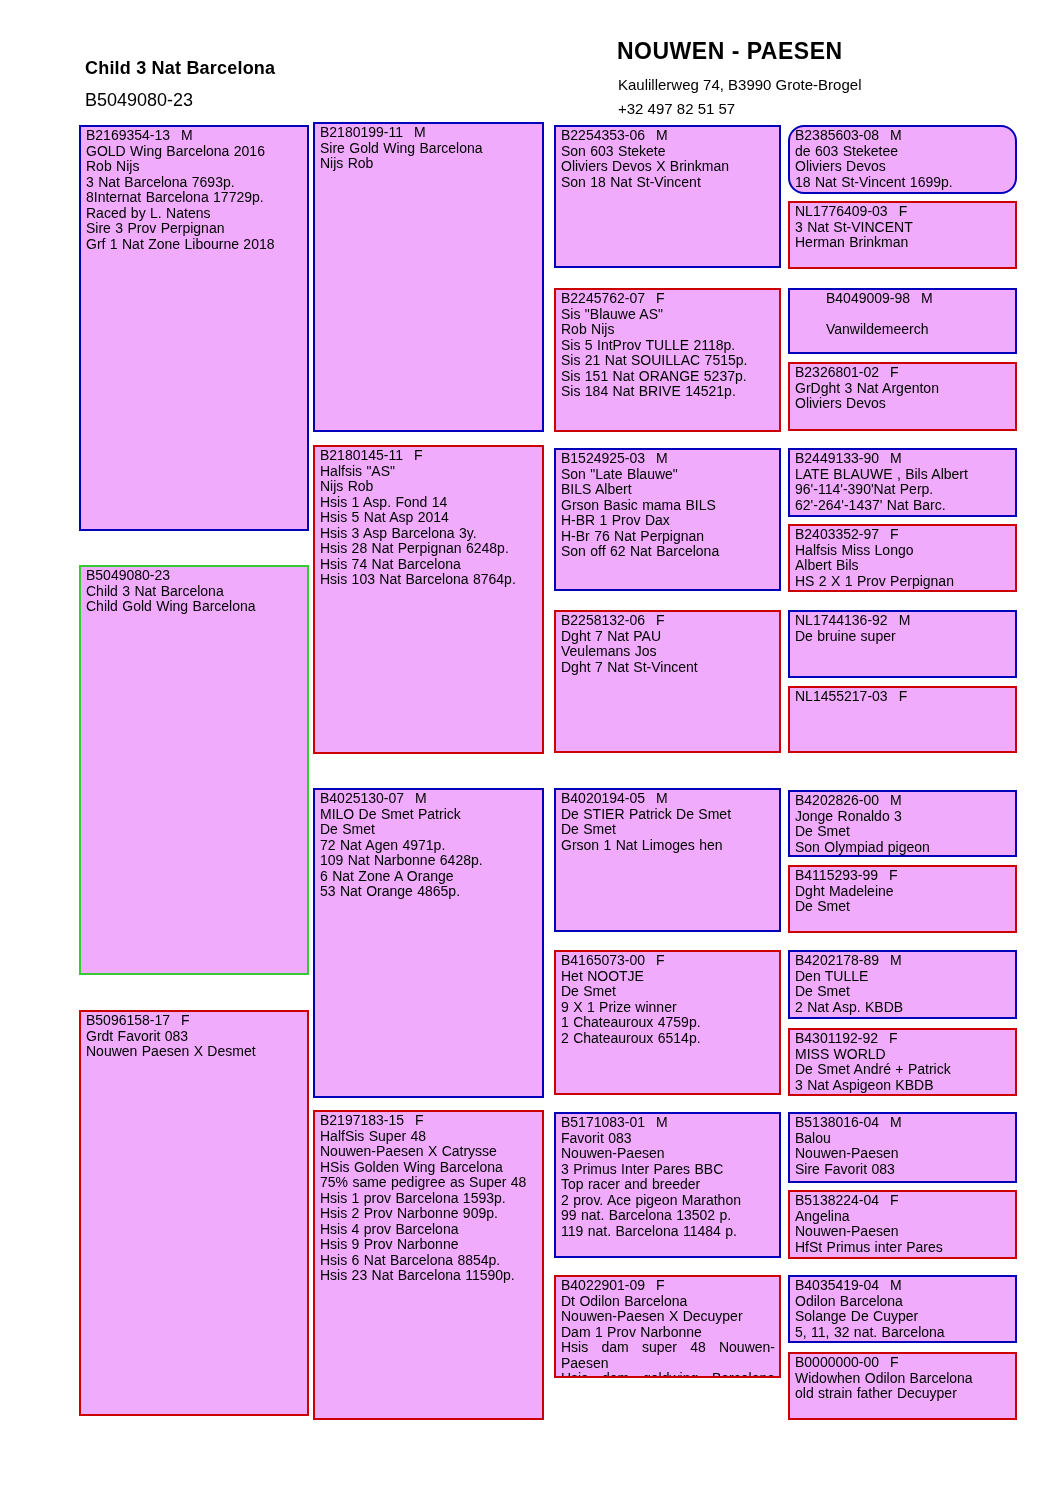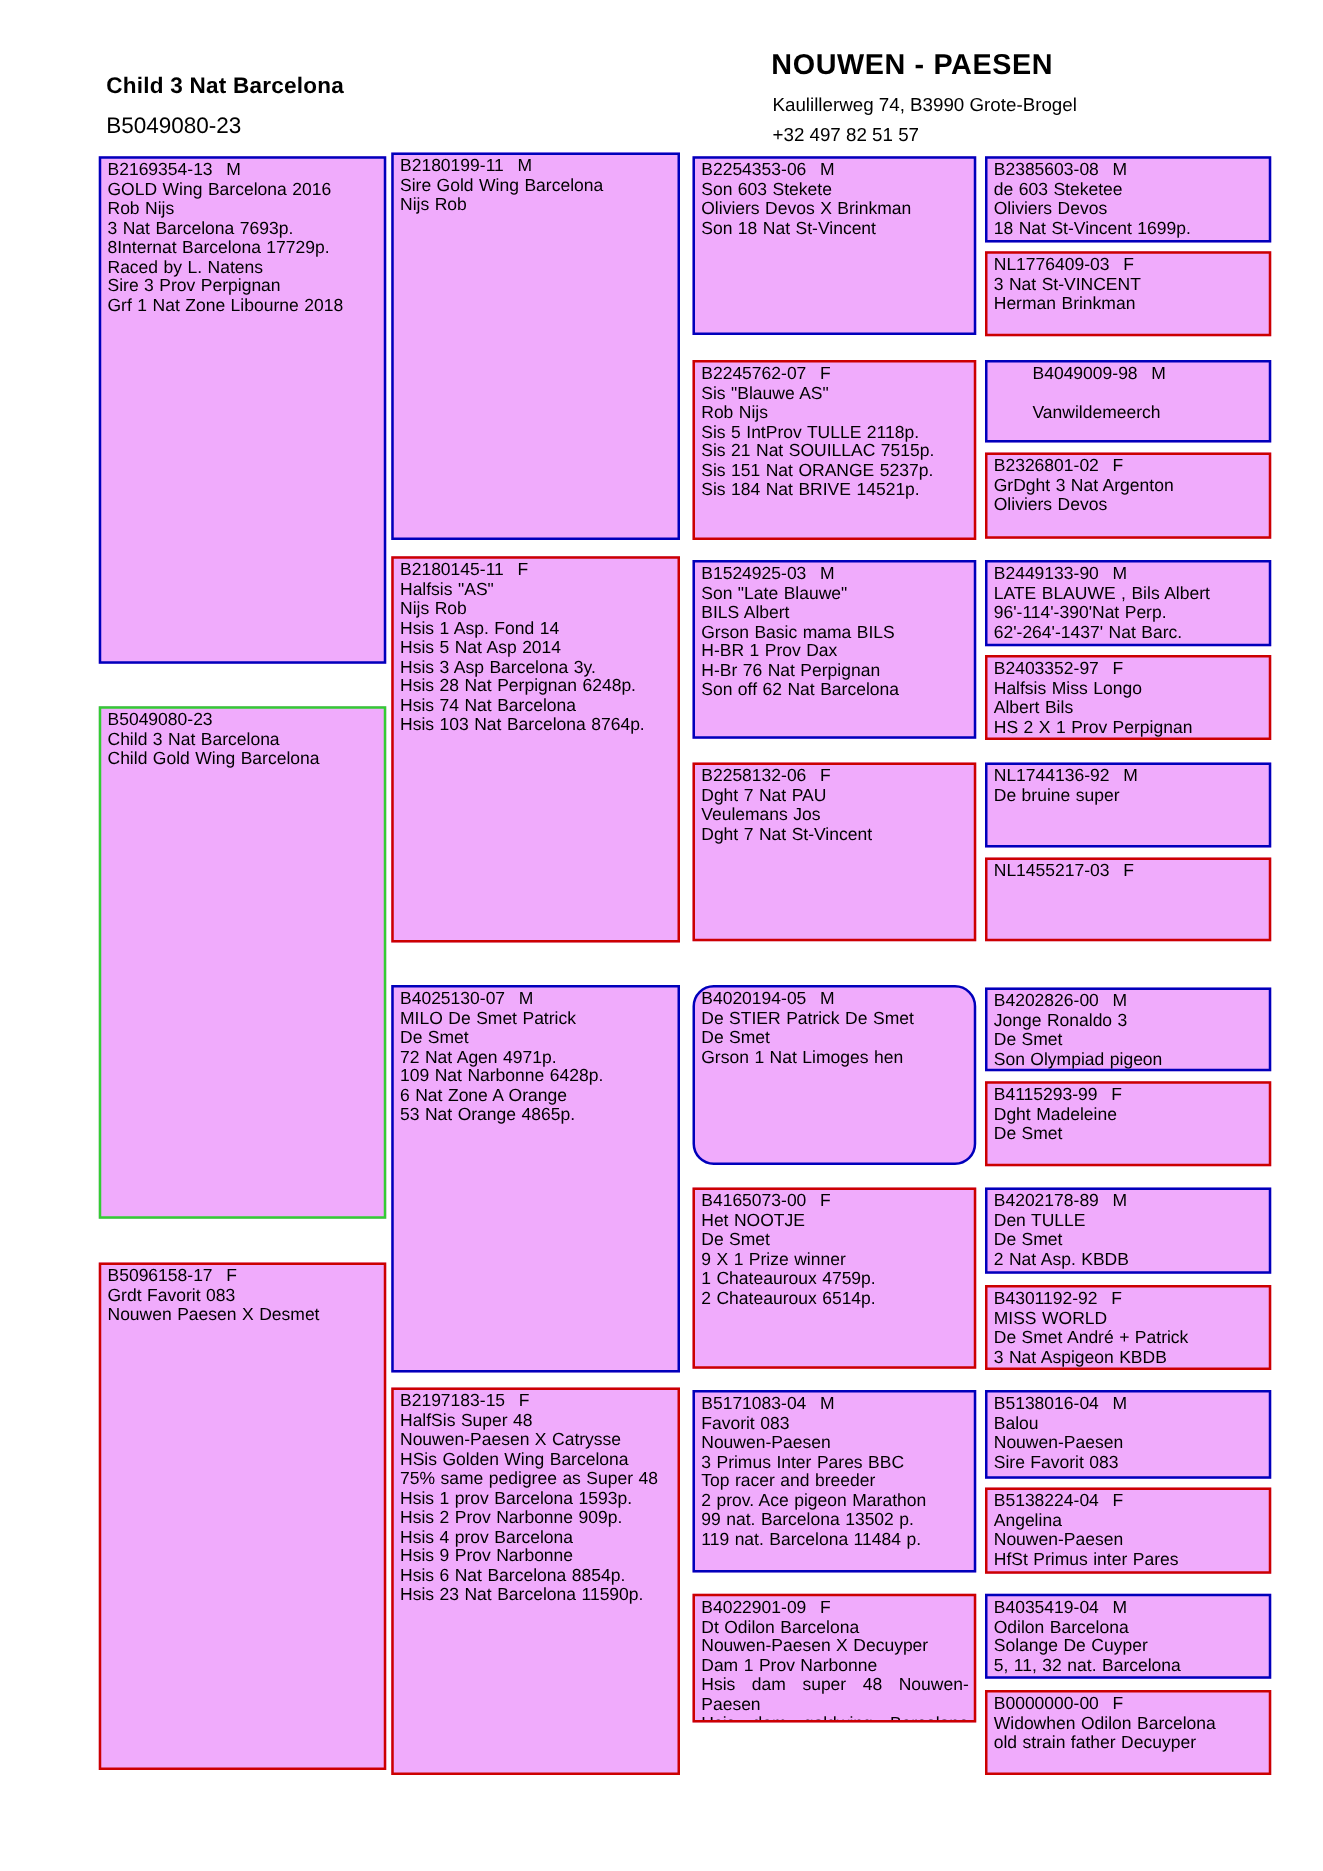--- a/index.html
+++ b/index.html
@@ -138,53 +138,53 @@
         <div class="line">H-BR 1 Prov Dax</div>
         <div class="line">H-Br 76 Nat Perpignan</div>
         <div class="line">Son off 62 Nat Barcelona</div>
       </div>
       <div class="box" style="top: 610px; left: 554px; width: 227px; height: 143px; border-color: rgb(204, 0, 0);">
         <div class="ring-line"><span>B2258132-06</span><span class="sex">F</span></div>
         <div class="line">Dght 7 Nat PAU</div>
         <div class="line">Veulemans Jos</div>
         <div class="line">Dght 7 Nat St-Vincent</div>
       </div>
-      <div class="box" style="top: 788px; left: 554px; width: 227px; height: 144px; border-color: rgb(0, 0, 187); border-radius: 17px;">
+      <div class="box" style="top: 788px; left: 554px; width: 227px; height: 144px; border-color: rgb(0, 0, 187);">
         <div class="ring-line"><span>B4020194-05</span><span class="sex">M</span></div>
         <div class="line">De STIER Patrick De Smet</div>
         <div class="line">De Smet</div>
         <div class="line">Grson 1 Nat Limoges hen</div>
       </div>
       <div class="box" style="top: 950px; left: 554px; width: 227px; height: 145px; border-color: rgb(204, 0, 0);">
         <div class="ring-line"><span>B4165073-00</span><span class="sex">F</span></div>
         <div class="line">Het NOOTJE</div>
         <div class="line">De Smet</div>
         <div class="line">9 X 1 Prize winner</div>
         <div class="line">1 Chateauroux 4759p.</div>
         <div class="line">2 Chateauroux 6514p.</div>
       </div>
       <div class="box" style="top: 1112px; left: 554px; width: 227px; height: 146px; border-color: rgb(0, 0, 187);">
-        <div class="ring-line"><span>B5171083-04</span><span class="sex">M</span></div>
+        <div class="ring-line"><span>B5171083-01</span><span class="sex">M</span></div>
         <div class="line">Favorit 083</div>
         <div class="line">Nouwen-Paesen</div>
         <div class="line">3 Primus Inter Pares BBC</div>
         <div class="line">Top racer and breeder</div>
         <div class="line">2 prov. Ace pigeon Marathon</div>
         <div class="line">99 nat. Barcelona 13502 p.</div>
         <div class="line">119 nat. Barcelona 11484 p.</div>
       </div>
       <div class="box" style="top: 1275px; left: 554px; width: 227px; height: 103px; border-color: rgb(204, 0, 0);">
         <div class="ring-line"><span>B4022901-09</span><span class="sex">F</span></div>
         <div class="line">Dt Odilon Barcelona</div>
         <div class="line">Nouwen-Paesen X Decuyper</div>
         <div class="line">Dam 1 Prov Narbonne</div>
         <div class="line">Hsis dam super 48 Nouwen-Paesen</div>
         <div class="line">Hsis dam goldwing Barcelona 2014</div>
       </div>
-      <div class="box" style="top: 125px; left: 788px; width: 229px; height: 69px; border-color: rgb(0, 0, 187);">
+      <div class="box" style="top: 125px; left: 788px; width: 229px; height: 69px; border-color: rgb(0, 0, 187); border-radius: 16px;">
         <div class="ring-line"><span>B2385603-08</span><span class="sex">M</span></div>
         <div class="line">de 603 Steketee</div>
         <div class="line">Oliviers Devos</div>
         <div class="line">18 Nat St-Vincent 1699p.</div>
       </div>
       <div class="box" style="top: 201px; left: 788px; width: 229px; height: 68px; border-color: rgb(204, 0, 0);">
         <div class="ring-line"><span>NL1776409-03</span><span class="sex">F</span></div>
         <div class="line">3 Nat St-VINCENT</div>
         <div class="line">Herman Brinkman</div>
       </div>

